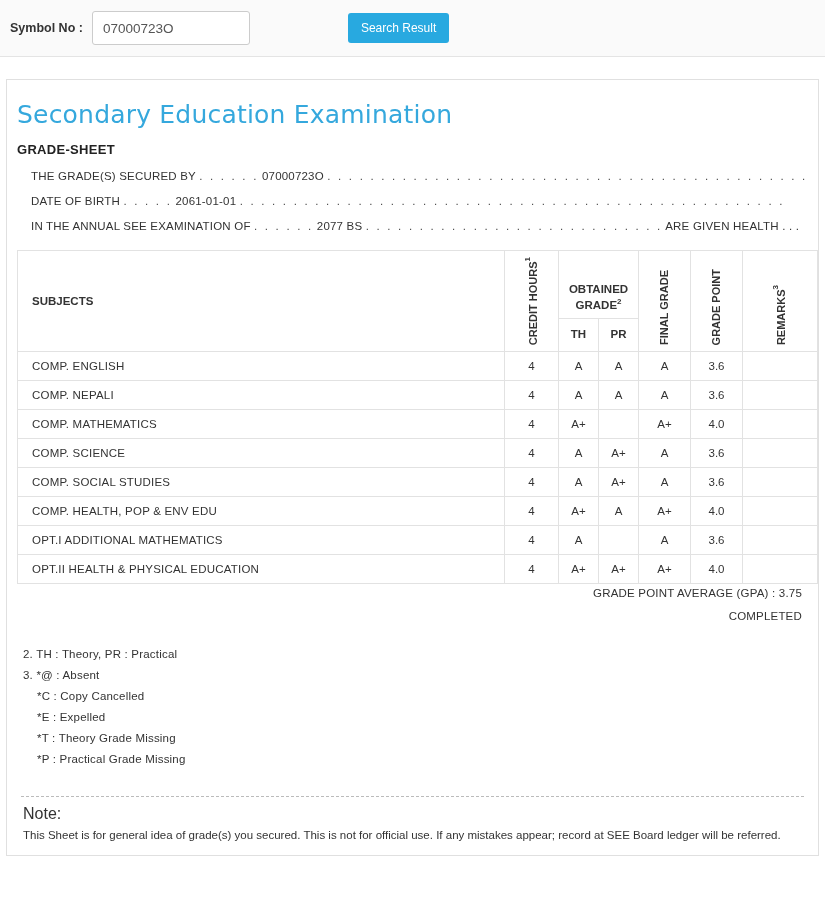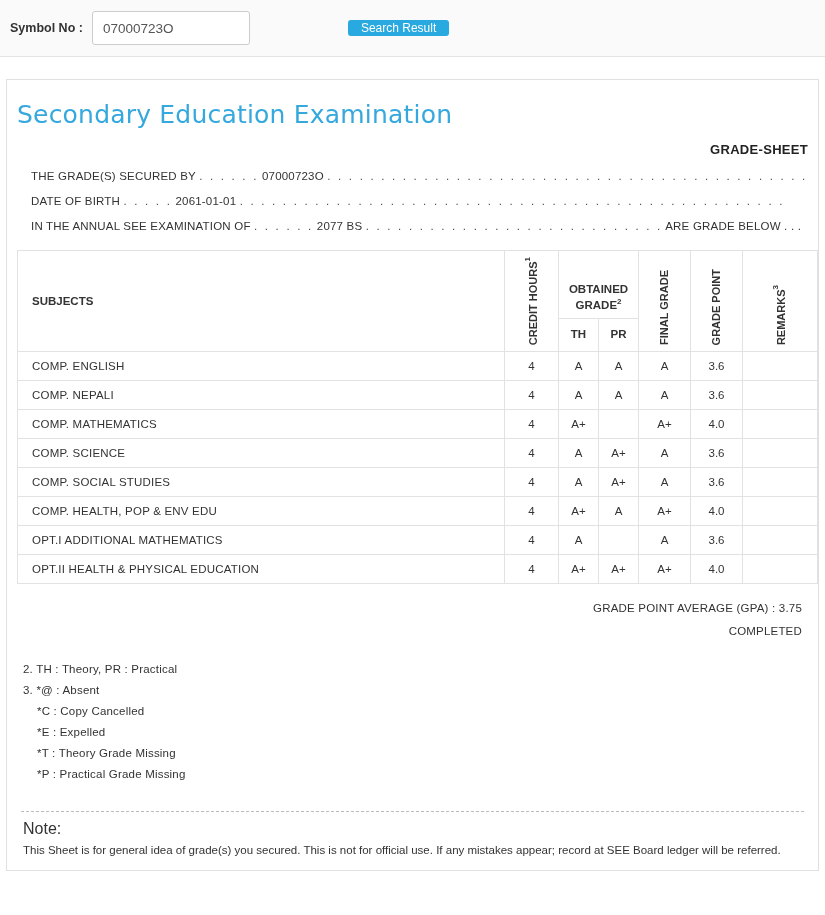--- a/index.html
+++ b/index.html
@@ -50,21 +50,21 @@
   #dob-input { width: 158px; margin-left: 9px; }
   .spacer-lg { width: 53px; }
   .search-btn {
     margin-left: 45px;
     background: #28a9e0;
     border: none;
     border-radius: 3px;
     color: #ffffff;
     font-family: "Liberation Sans", sans-serif;
     font-size: 12px;
-    height: 16px;
+    height: 30px;
     padding: 0 13px;
     cursor: pointer;
   }
   
   .gap-strip {
     height: 22px;
     background: #ffffff;
   }
   
   .card {
@@ -76,21 +76,21 @@
   }
   .gs-title {
     color: #35a8dd;
     font-size: 25px;
     font-family: "DejaVu Sans", sans-serif;
     font-weight: normal;
     margin: 6px 0 0 0;
     letter-spacing: 0.2px;
   }
   .gs-sub {
-    text-align: right;
+    text-align: left;
     font-size: 13px;
     font-weight: bold;
     color: #222222;
     margin: 13px 0 0 0;
     letter-spacing: 0.3px;
   }
   .dotline {
     font-size: 11.5px;
     color: #333333;
     margin: 13px 0 0 14px;
@@ -150,21 +150,21 @@
     padding: 8px 0 8px 14px;
     letter-spacing: 0.2px;
   }
   td.c { text-align: center; padding: 8px 2px; }
   sup { font-size: 8px; }
   
   .gpa-line {
     text-align: right;
     font-size: 11.5px;
     color: #333333;
-    margin-top: 18px;
+    margin-top: 3px;
     padding-right: 6px;
     letter-spacing: 0.2px;
   }
   .completed-line {
     text-align: right;
     font-size: 11.5px;
     color: #333333;
     margin-top: 11px;
     padding-right: 6px;
     letter-spacing: 0.2px;
@@ -230,21 +230,21 @@
     <span class="dots">. . . . .</span>
     <span>2061-01-01</span>
     <span class="dots">. . . . . . . . . . . . . . . . . . . . . . . . . . . . . . . . . . . . . . . . . . . . . . . . . . .</span>
   </div>
 
   <div class="dotline">
     <span>IN THE ANNUAL SEE EXAMINATION OF</span>
     <span class="dots">. . . . . .</span>
     <span>2077 BS</span>
     <span class="dots">. . . . . . . . . . . . . . . . . . . . . . . . . . . .</span>
-    <span>ARE GRADE BELOW . . .</span>
+    <span>ARE GIVEN HEALTH . . .</span>
   </div>
 
   <table class="marks">
     <colgroup>
       <col style="width:487px">
       <col style="width:54px">
       <col style="width:40px">
       <col style="width:40px">
       <col style="width:52px">
       <col style="width:52px">

